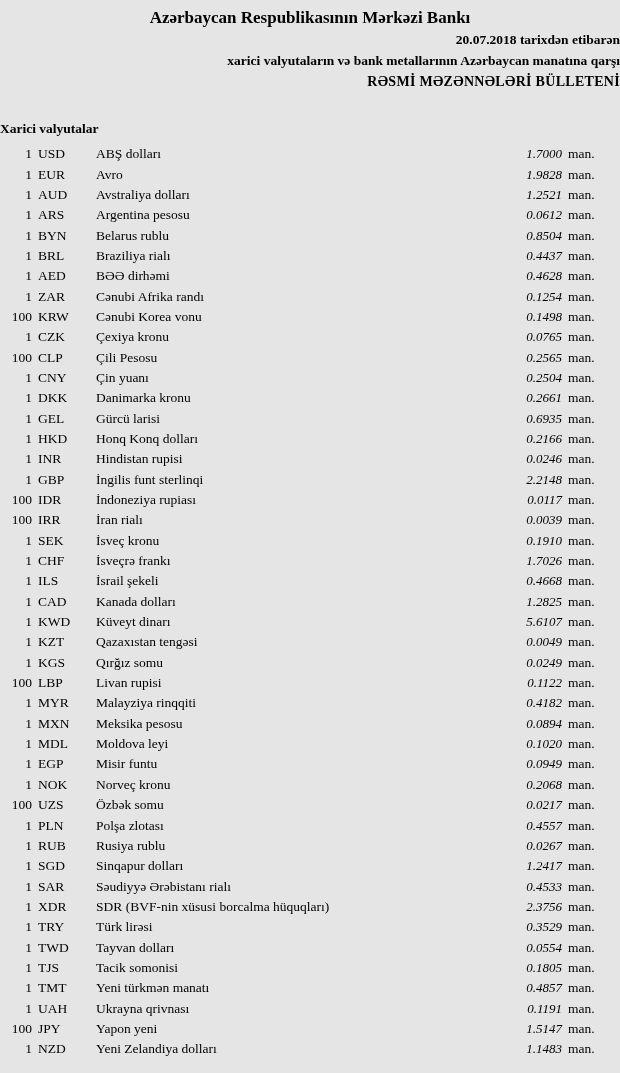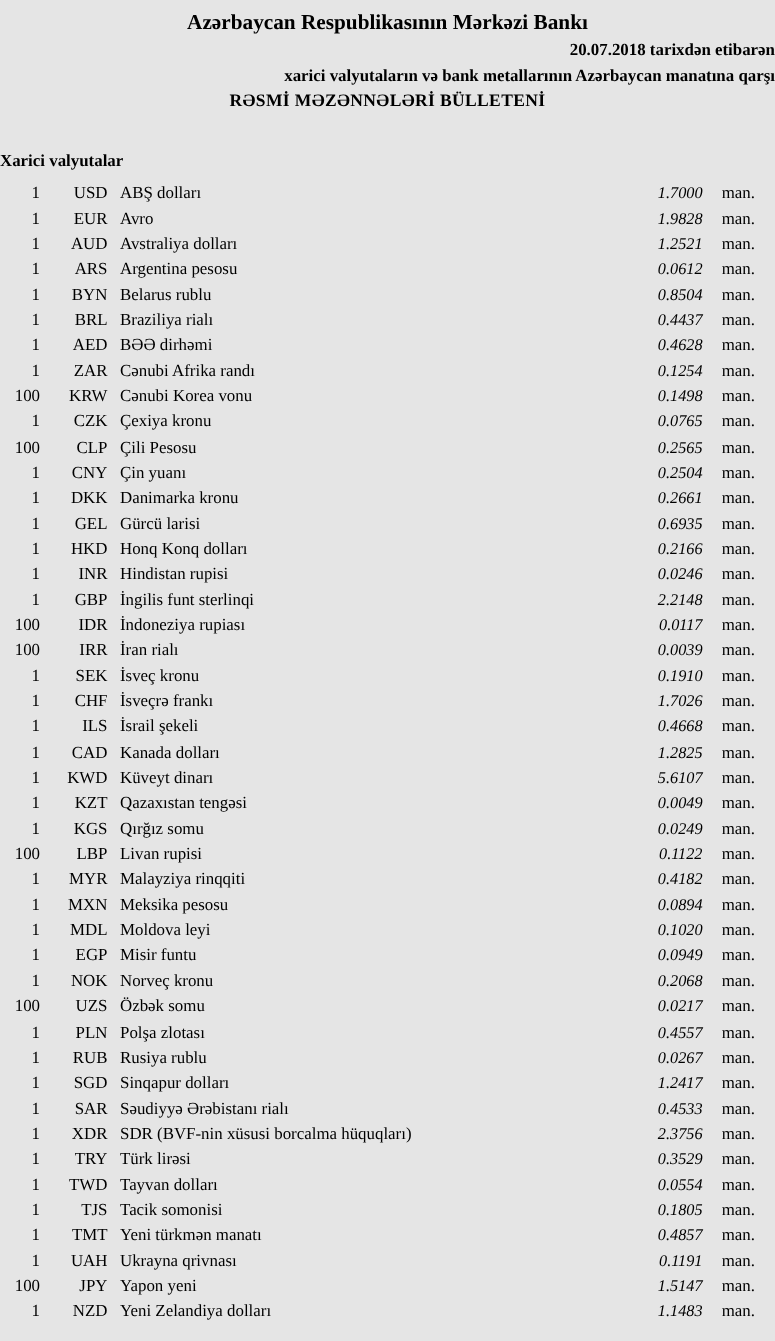--- a/index.html
+++ b/index.html
@@ -24,21 +24,21 @@
     font-size: 17px;
     line-height: 22px;
   }
   .hdr-line {
     text-align: right;
     font-weight: bold;
     font-size: 13.5px;
     line-height: 21px;
   }
   .hdr-bulletin {
-    text-align: center;
+    text-align: right;
     font-weight: bold;
     font-size: 14px;
     line-height: 22px;
     letter-spacing: 0.3px;
   }
   .section-title {
     text-align: left;
     font-weight: bold;
     font-size: 13.5px;
     margin-top: 27px;
@@ -56,41 +56,40 @@
     padding-right: 16px;
     box-sizing: border-box;
   }
   .qty {
     width: 24px;
     text-align: right;
     flex: 0 0 auto;
   }
   .code {
     width: 48px;
-    text-align: right;
+    text-align: left;
     margin-left: 6px;
     flex: 0 0 auto;
   }
   .name {
     flex: 1 1 auto;
     margin-left: 10px;
     white-space: nowrap;
     overflow: hidden;
   }
   .rate {
     width: 70px;
     text-align: right;
     font-weight: normal;
     font-style: italic;
     font-size: 13px;
     flex: 0 0 auto;
   }
   .unit {
     width: 36px;
-    text-align: right;
     margin-left: 6px;
     flex: 0 0 auto;
   }
 </style>
 </head>
 <body>
 
 <div class="page">
   <div class="hdr-title">Azərbaycan Respublikasının Mərkəzi Bankı</div>
   <div class="hdr-line">20.07.2018 tarixdən etibarən</div>

